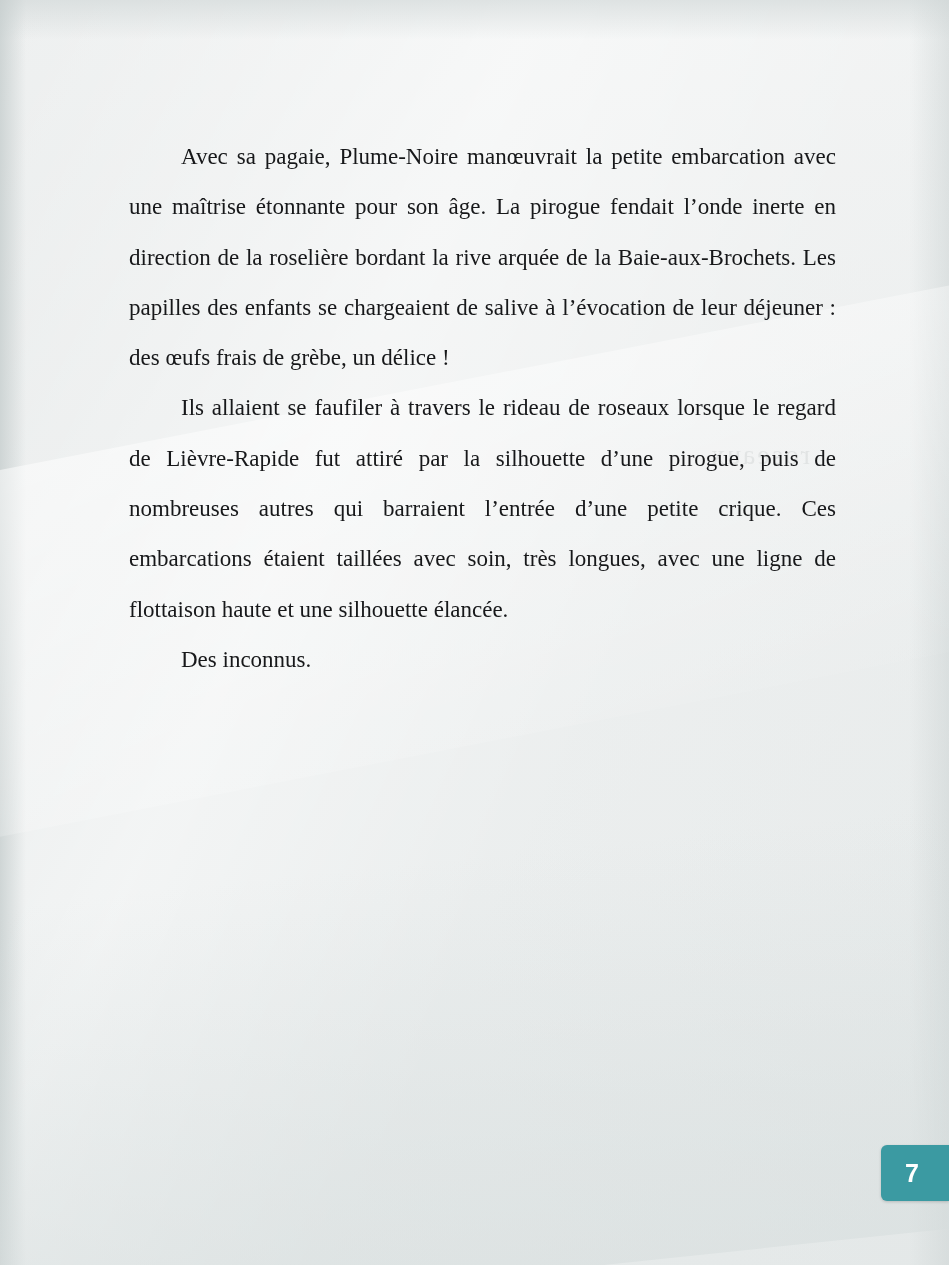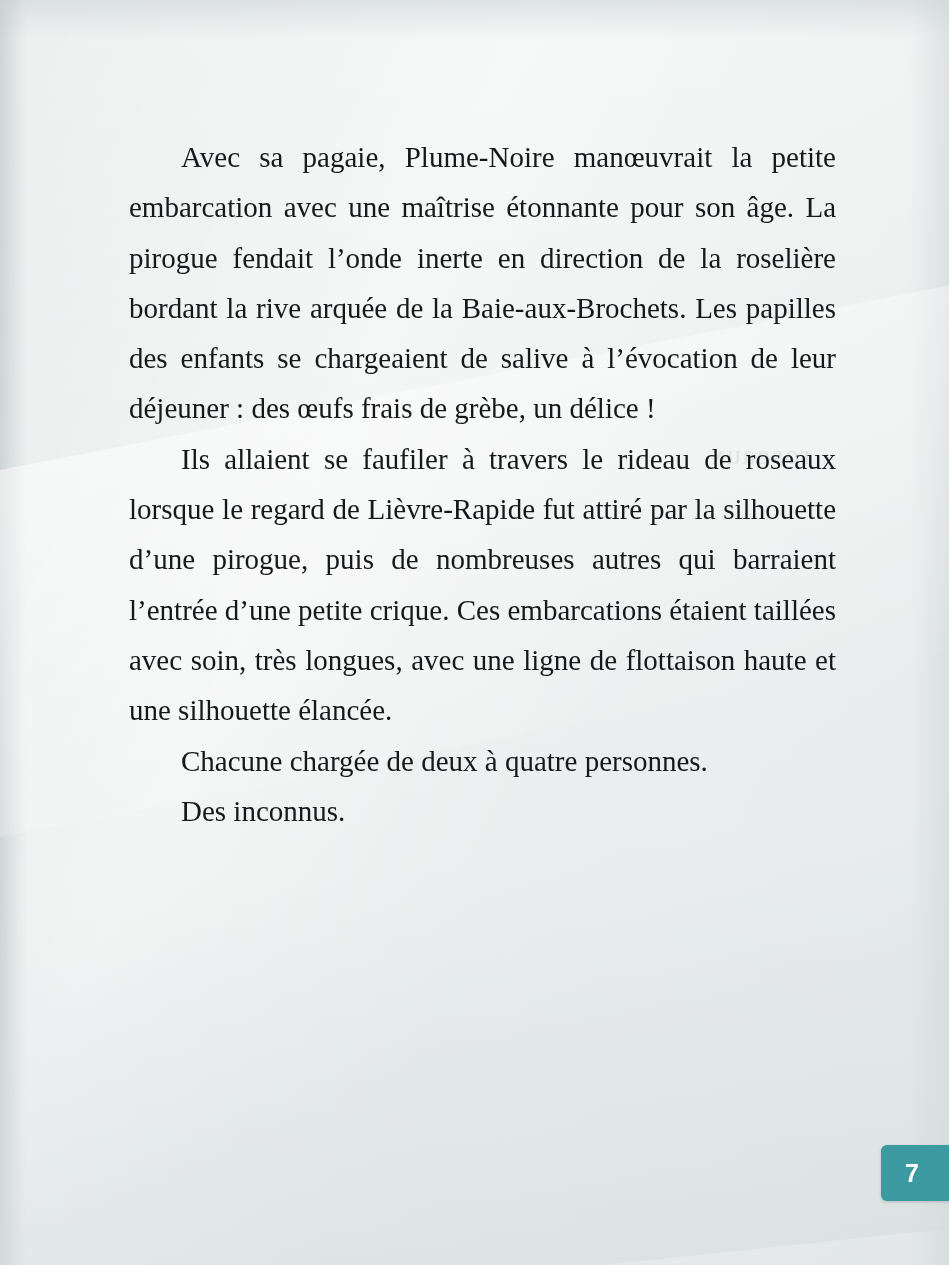--- a/index.html
+++ b/index.html
@@ -88,21 +88,21 @@
     pointer-events: none;
     user-select: none;
   }
 
   .text-body {
     position: absolute;
     left: 129px;
     top: 132px;
     width: 707px;
     font-family: "Liberation Serif", serif;
-    font-size: 29px;
+    font-size: 23px;
     line-height: 50.3px;
     color: #17181a;
     text-align: justify;
     text-justify: inter-word;
     -webkit-font-smoothing: antialiased;
   }
   .text-body p {
     margin: 0;
     text-indent: 52px;
   }
@@ -142,21 +142,20 @@
   <div class="edge-left"></div>
   <div class="edge-right"></div>
   <div class="sheen-a"></div>
   <div class="sheen-b"></div>
 
   <div class="bleed">roseaux</div>
 
   <div class="text-body">
     <p>Avec sa pagaie, Plume-Noire manœuvrait la petite embarcation avec une maîtrise étonnante pour son âge. La pirogue fendait l’onde inerte en direction de la roselière bordant la rive arquée de la Baie-aux-Brochets. Les papilles des enfants se chargeaient de salive à l’évocation de leur déjeuner : des œufs frais de grèbe, un délice !</p>
     <p>Ils allaient se faufiler à travers le rideau de roseaux lorsque le regard de Lièvre-Rapide fut attiré par la silhouette d’une pirogue, puis de nombreuses autres qui barraient l’entrée d’une petite crique. Ces embarcations étaient taillées avec soin, très longues, avec une ligne de flottaison haute et une silhouette élancée.</p>
-    <p>Chacune chargée de deux à quatre personnes.</p>
     <p>Des inconnus.</p>
   </div>
 
   <div class="folio-tab">
     <span class="folio-num">7</span>
   </div>
 
 </div>
 
 </body></html>

